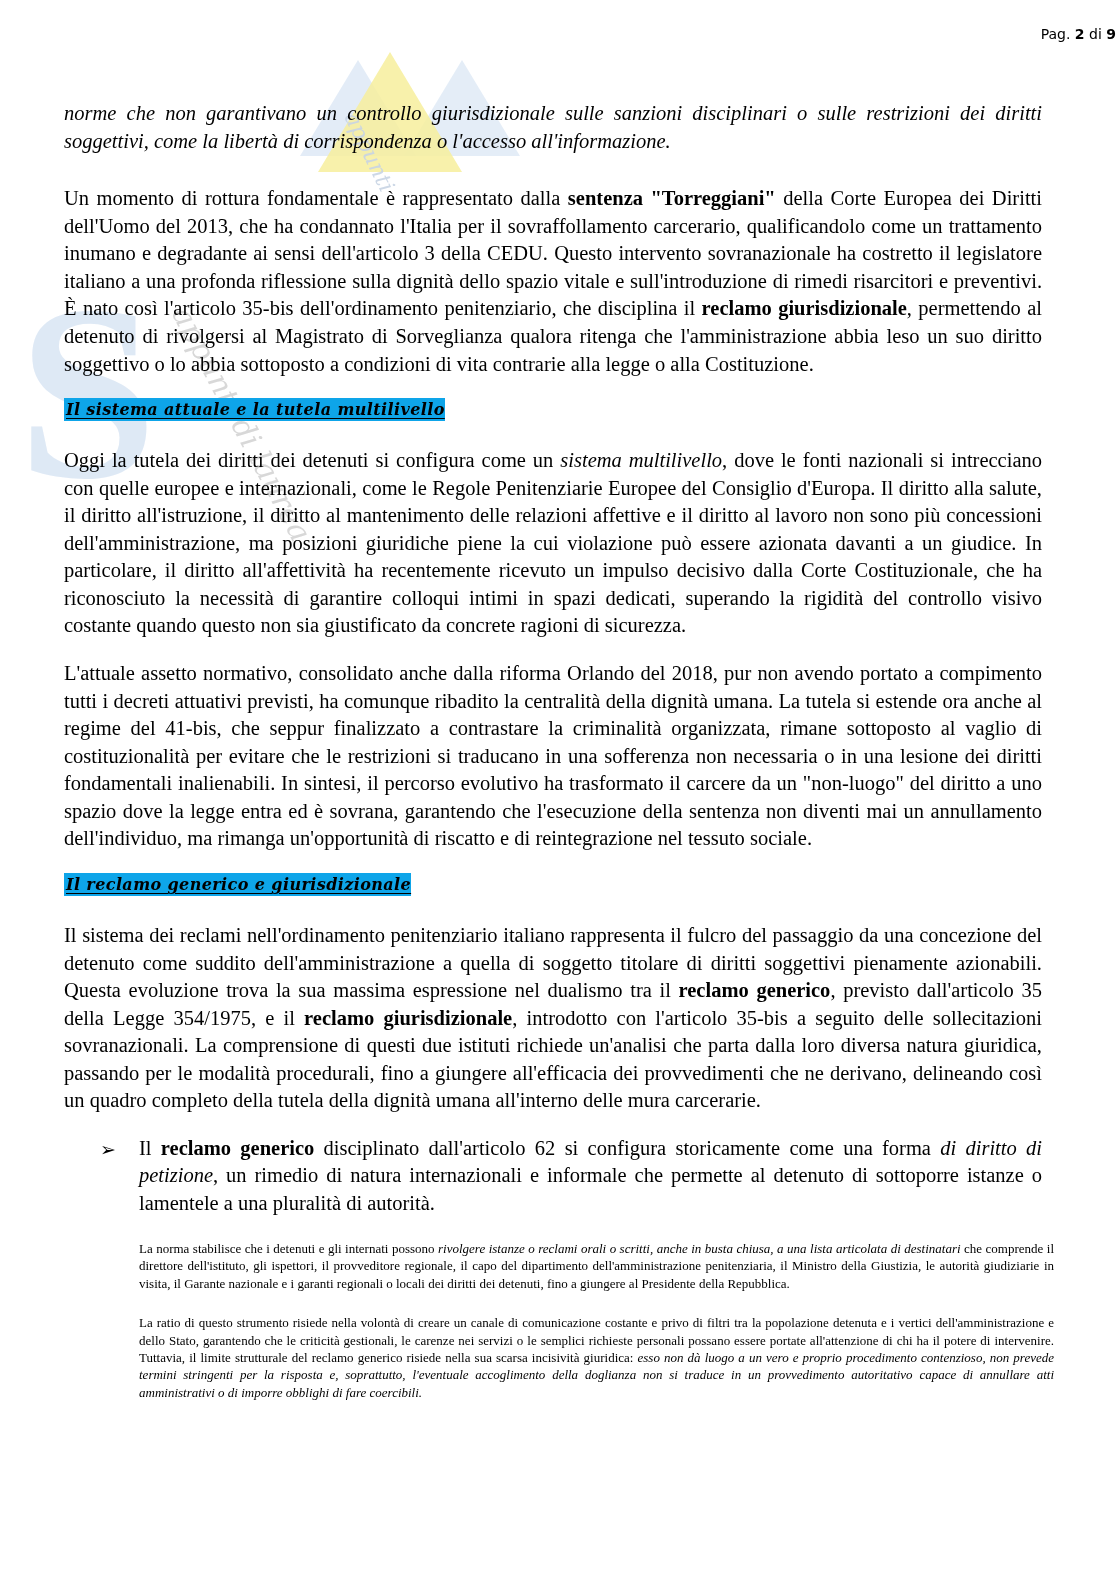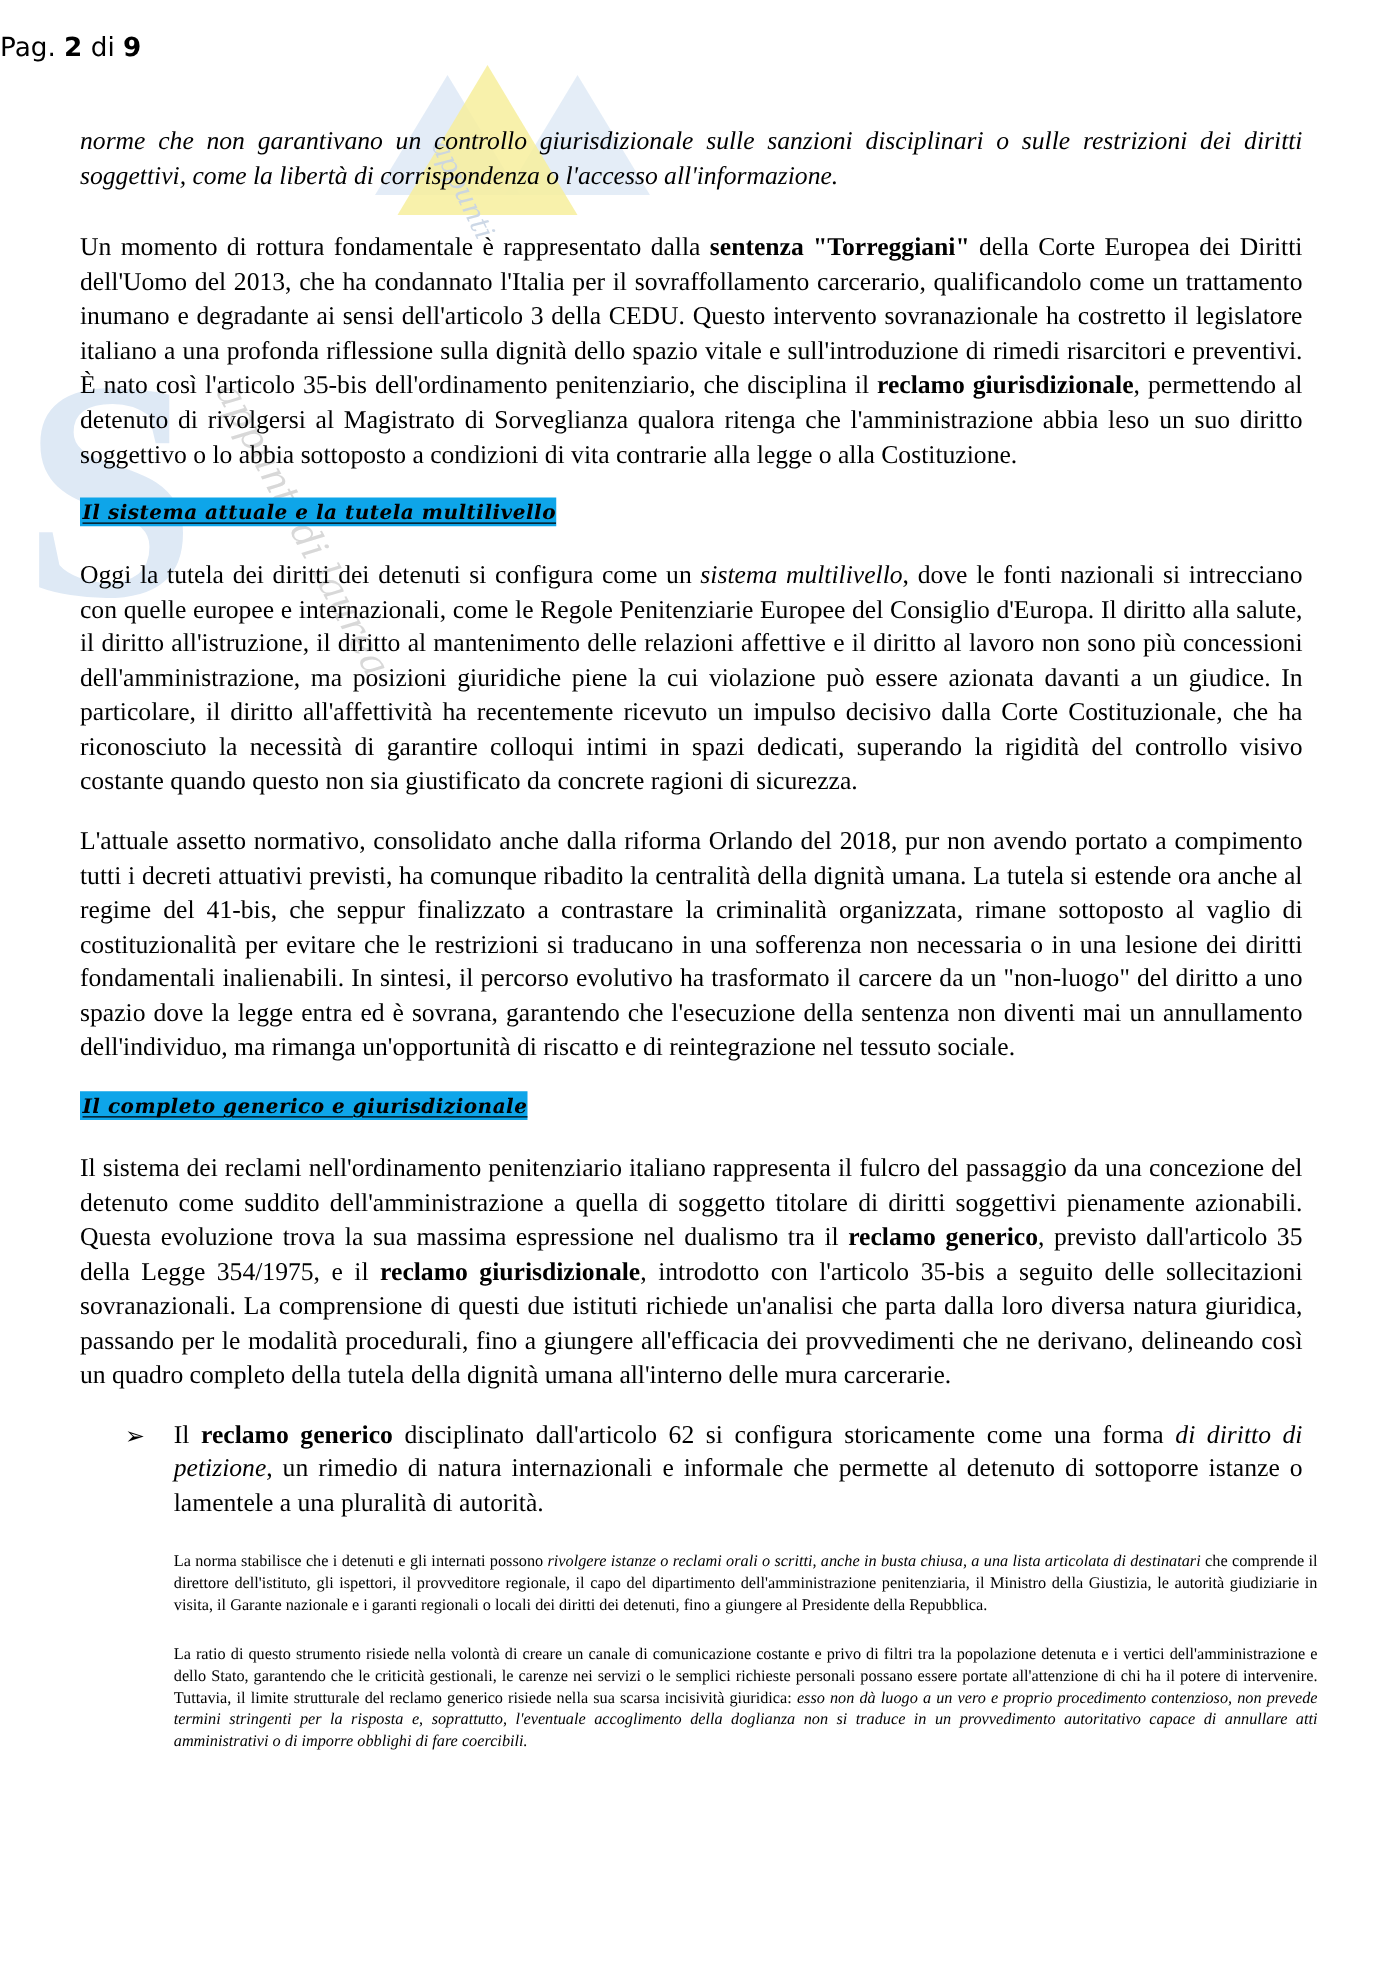--- a/index.html
+++ b/index.html
@@ -101,23 +101,23 @@
   
   .content {
     position: relative;
     z-index: 2;
   }
   .page-header {
     position: absolute;
     top: 26px;
     left: 0;
     right: 0;
-    text-align: left;
+    text-align: right;
     font-family: "DejaVu Sans", sans-serif;
-    font-size: 21px;
+    font-size: 14px;
     color: #000;
   }
   .page-header b { font-weight: bold; }
 
   .body-area {
     position: absolute;
     left: 64px;
     top: 100px;
     width: 990px;
   }
@@ -219,21 +219,21 @@
 
       <p class="para">
         <span>Oggi la tutela dei diritti dei detenuti si configura come un </span><span class="i">sistema multilivello</span><span>, dove le fonti nazionali si intrecciano con quelle europee e internazionali, come le Regole Penitenziarie Europee del Consiglio d'Europa. Il diritto alla salute, il diritto all'istruzione, il diritto al mantenimento delle relazioni affettive e il diritto al lavoro non sono più concessioni dell'amministrazione, ma posizioni giuridiche piene la cui violazione può essere azionata davanti a un giudice. In particolare, il diritto all'affettività ha recentemente ricevuto un impulso decisivo dalla Corte Costituzionale, che ha riconosciuto la necessità di garantire colloqui intimi in spazi dedicati, superando la rigidità del controllo visivo costante quando questo non sia giustificato da concrete ragioni di sicurezza.</span>
       </p>
 
       <p class="para">
         <span>L'attuale assetto normativo, consolidato anche dalla riforma Orlando del 2018, pur non avendo portato a compimento tutti i decreti attuativi previsti, ha comunque ribadito la centralità della dignità umana. La tutela si estende ora anche al regime del 41-bis, che seppur finalizzato a contrastare la criminalità organizzata, rimane sottoposto al vaglio di costituzionalità per evitare che le restrizioni si traducano in una sofferenza non necessaria o in una lesione dei diritti fondamentali inalienabili. In sintesi, il percorso evolutivo ha trasformato il carcere da un "non-luogo" del diritto a uno spazio dove la legge entra ed è sovrana, garantendo che l'esecuzione della sentenza non diventi mai un annullamento dell'individuo, ma rimanga un'opportunità di riscatto e di reintegrazione nel tessuto sociale.</span>
       </p>
 
       <div class="heading-wrap">
-        <h2 class="section-heading">Il completo generico e giurisdizionale</h2>
+        <h2 class="section-heading">Il reclamo generico e giurisdizionale</h2>
       </div>
 
       <p class="para">
         <span>Il sistema dei reclami nell'ordinamento penitenziario italiano rappresenta il fulcro del passaggio da una concezione del detenuto come suddito dell'amministrazione a quella di soggetto titolare di diritti soggettivi pienamente azionabili. Questa evoluzione trova la sua massima espressione nel dualismo tra il </span><span class="b">reclamo generico</span><span>, previsto dall'articolo 35 della Legge 354/1975, e il </span><span class="b">reclamo giurisdizionale</span><span>, introdotto con l'articolo 35-bis a seguito delle sollecitazioni sovranazionali. La comprensione di questi due istituti richiede un'analisi che parta dalla loro diversa natura giuridica, passando per le modalità procedurali, fino a giungere all'efficacia dei provvedimenti che ne derivano, delineando così un quadro completo della tutela della dignità umana all'interno delle mura carcerarie.</span>
       </p>
 
       <ul class="bullets">
         <li class="bullet-item">
           <span class="marker">➢</span>
           <p class="para">

